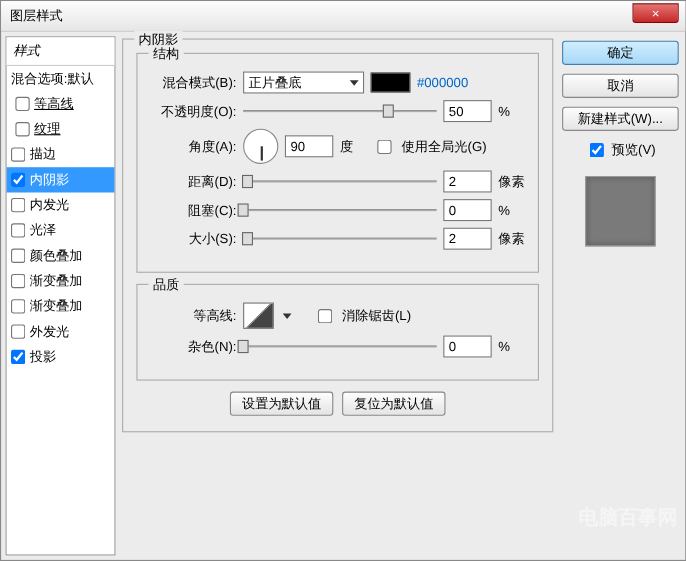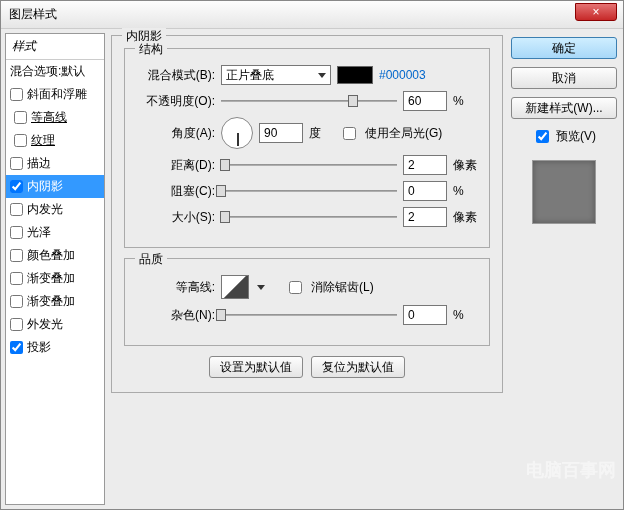--- a/index.html
+++ b/index.html
@@ -49,24 +49,20 @@
     <span class="title">图层样式</span>
     <div class="close-btn">×</div>
   </div>
   <div class="body">
     <div class="left">
       <div class="hdr">样式</div>
       <div class="row">
           <span>混合选项:默认</span>
         </div>
       <div id="style-rows">
-          <div class="row">
-            <input type="checkbox" style="">
-            <span>斜面和浮雕</span>
-          </div>
           <div class="row sub">
             <input type="checkbox" style="">
             <span>等高线</span>
           </div>
           <div class="row sub">
             <input type="checkbox" style="">
             <span>纹理</span>
           </div>
           <div class="row">
             <input type="checkbox" style="">
@@ -114,30 +110,30 @@
         <div class="fieldset">
           <span class="legend">结构</span>
 
           <div class="fr">
             <span class="lab">混合模式(B):</span>
             <div class="select">
               <span>正片叠底</span>
               <span class="tri"></span>
             </div>
             <div class="swatch"></div>
-            <span style="color:#0066cc">#000003</span>
+            <span style="color:#0066cc">#000000</span>
           </div>
 
           <div class="fr">
             <span class="lab">不透明度(O):</span>
             <div class="slider">
                 <div class="thumb" style="left:75%"></div>
               </div>
             <div class="numbox">
-                <span>60</span>
+                <span>50</span>
               </div>
             <span class="unit">%</span>
           </div>
 
           <div class="fr">
             <span class="lab">角度(A):</span>
             <div class="anglewrap">
                 <div class="angleline"></div>
               </div>
             <div class="numbox">

